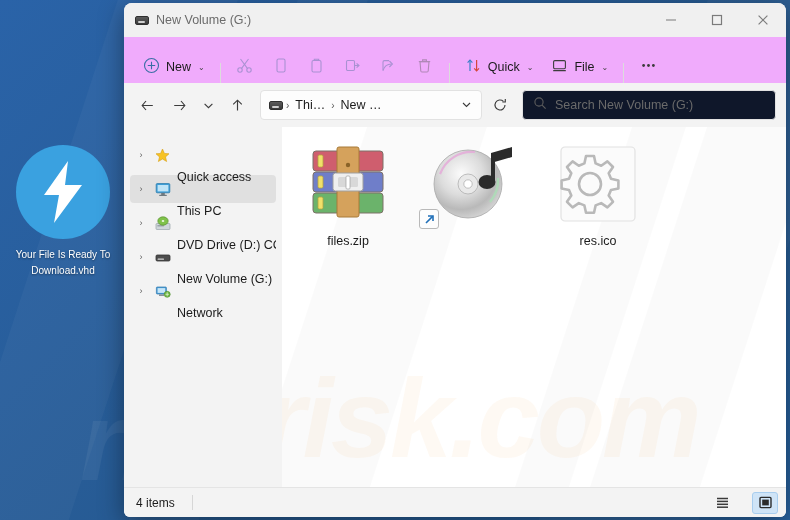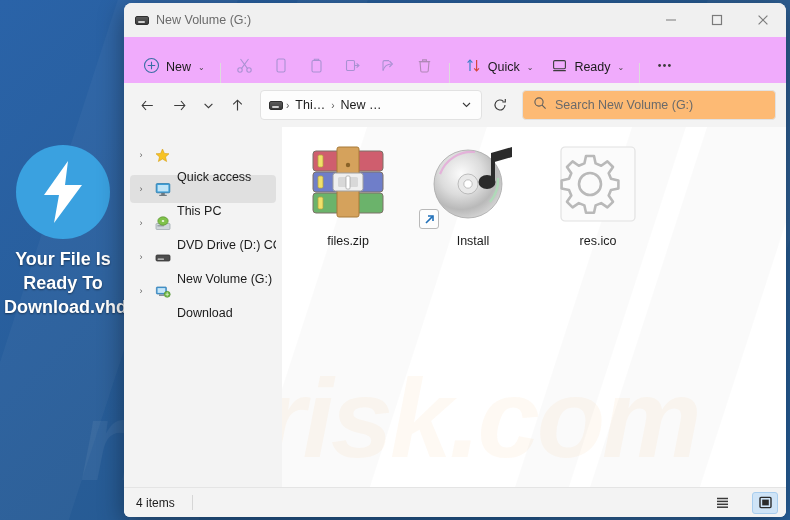--- a/index.html
+++ b/index.html
@@ -52,24 +52,23 @@
   }
   #bolt-badge {
     width: 94px; height: 94px;
     margin: 0 auto 8px auto;
     border-radius: 50%;
     background: #3aa1e0;
     position: relative;
   }
   #bolt-badge svg { position: absolute; left: 50%; top: 50%; transform: translate(-50%,-50%); }
   #desktop-icon .label {
-    font-size: 18px;
-    line-height: 24px;
+    font-size: 10px;
+    line-height: 16px;
     text-shadow: 0 1px 2px rgba(0,0,0,0.45);
-    font-weight: bold;
   }
 
   
   #explorer-window {
     position: absolute;
     left: 124px; top: 3px;
     width: 662px; height: 514px;
     background: #f3f3f3;
     border-radius: 8px 8px 6px 6px;
     box-shadow: 0 6px 26px rgba(0,0,0,0.40);
@@ -176,21 +175,21 @@
     display: flex; align-items: center; justify-content: center;
     color: #3c3c3c;
     margin-left: 2px;
     border-radius: 4px;
   }
 
   #searchbox {
     flex: 1 1 auto;
     height: 30px;
     margin-left: 6px;
-    background: #fdba74;
+    background: #0f172a;
     border: 1px solid #e2e2e2;
     border-radius: 4px;
     display: flex;
     align-items: center;
     gap: 8px;
     padding: 0 10px;
   }
   #search-placeholder { font-size: 12.5px; color: #6a6a6a; }
 
   
@@ -454,21 +453,21 @@
       <span class="chev">⌄</span>
     </div>
 
     <div class="cmd-btn">
       <span>
         <svg width="17" height="17" viewBox="0 0 17 17" fill="none" stroke="#3c3c3c" stroke-width="1.1">
           <rect x="2.6" y="3.6" width="11.8" height="8.2" rx="1.2"></rect>
           <line x1="2.2" y1="13.6" x2="14.8" y2="13.6"></line>
         </svg>
       </span>
-      <span>Ready</span>
+      <span>File</span>
       <span class="chev">⌄</span>
     </div>
 
     <div class="cmd-sep"></div>
 
     <div class="cmd-btn cmd-icon-btn">
       <span>
         <svg width="17" height="17" viewBox="0 0 17 17" fill="#3c3c3c">
           <circle cx="3.6" cy="8.5" r="1.4"></circle>
             <circle cx="8.5" cy="8.5" r="1.4"></circle>
@@ -590,21 +589,21 @@
         <span class="tree-chev">›</span>
         <span class="tree-icon">
           <svg width="16" height="15" viewBox="0 0 16 15">
             <rect x="1.4" y="3" width="10" height="7" rx="0.8" fill="#4a9cd6" stroke="#2f79ad" stroke-width="0.7"></rect>
             <rect x="2.6" y="4.1" width="7.6" height="4.8" fill="#c6e6f8"></rect>
             <rect x="4" y="10.4" width="5" height="1.5" fill="#7d8890"></rect>
             <circle cx="12.2" cy="10.3" r="3" fill="#6fb843" stroke="#4e8c2d" stroke-width="0.6"></circle>
             <path d="M10.5 10.3 h3.4 M12.2 8.3 v4" stroke="#e9f7de" stroke-width="0.7"></path>
           </svg>
         </span>
-        <span class="tree-label">Download</span>
+        <span class="tree-label">Network</span>
       </div>
     </div>
 
     <div id="content-area">
       <div class="content-sheen s1"></div>
       <div class="content-sheen s2"></div>
       <div class="content-sheen s3"></div>
       <div id="content-watermark">risk.com</div>
 
       <div id="file-grid">
@@ -658,21 +657,20 @@
                 </g>
               </svg>
             </span>
             <span class="shortcut-arrow">
               <svg width="13" height="13" viewBox="0 0 13 13" fill="none" stroke="#1f6fb8" stroke-width="1.6">
                 <line x1="3" y1="10" x2="9.6" y2="3.4"></line>
                 <polyline points="5,3 10,3 10,8"></polyline>
               </svg>
             </span>
           </div>
-          <div class="file-name">Install</div>
         </div>
 
 
         <div class="file-item">
           <div class="file-thumb">
             <span>
               <svg width="80" height="76" viewBox="0 0 80 76">
                 <rect x="3" y="1" width="74" height="74" rx="4" fill="#fbfbfb" stroke="#e2e2e2" stroke-width="1.2"></rect>
                 <g fill="none" stroke="#b9b9b9" stroke-width="2.6" stroke-linejoin="round">
                   <path d="M36 14 l8 0 1.6 7.4 5.6 2.3 6.2-4.3 5.6 5.6 -4.3 6.2 2.3 5.6 7.4 1.6 0 8 -7.4 1.6 -2.3 5.6 4.3 6.2 -5.6 5.6 -6.2-4.3 -5.6 2.3 -1.6 7.4 -8 0 -1.6-7.4 -5.6-2.3 -6.2 4.3 -5.6-5.6 4.3-6.2 -2.3-5.6 -7.4-1.6 0-8 7.4-1.6 2.3-5.6 -4.3-6.2 5.6-5.6 6.2 4.3 5.6-2.3 Z" transform="translate(-8,-4) scale(1.0)"></path>

